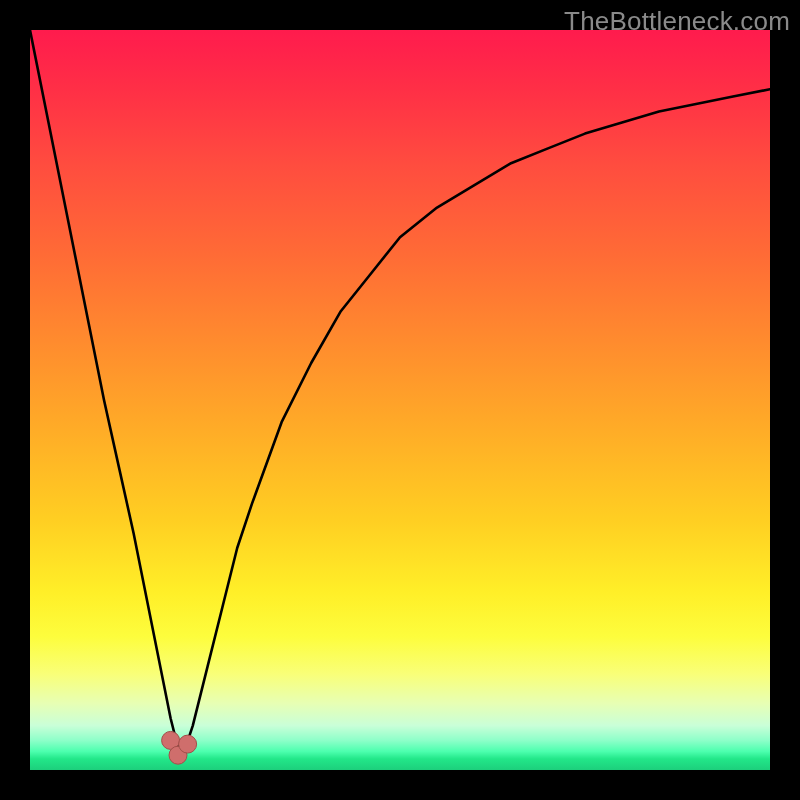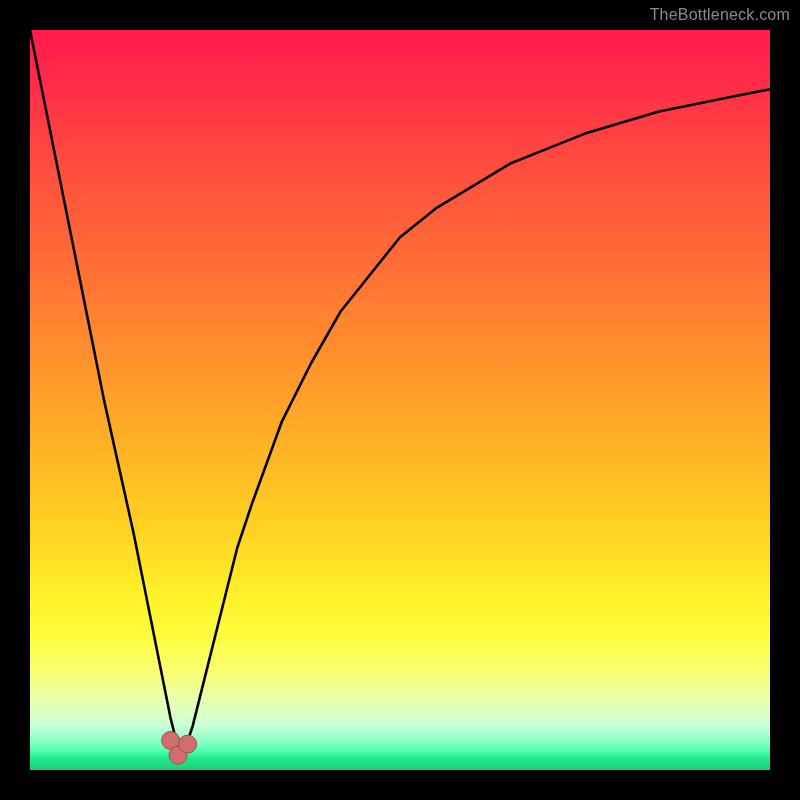--- a/index.html
+++ b/index.html
@@ -53,21 +53,21 @@
     position: absolute;
     left: 0; top: 0;
     width: 740px;
     height: 740px;
   }
   .watermark {
     position: absolute;
     top: 6px;
     right: 10px;
     color: #8a8a8a;
-    font-size: 16px;
+    font-size: 26px;
     letter-spacing: 0.2px;
     font-weight: 400;
   }
 </style>
 </head>
 <body>
 
 <div class="frame">
   <div class="plot-wrap">
     <div class="gradient"></div>

